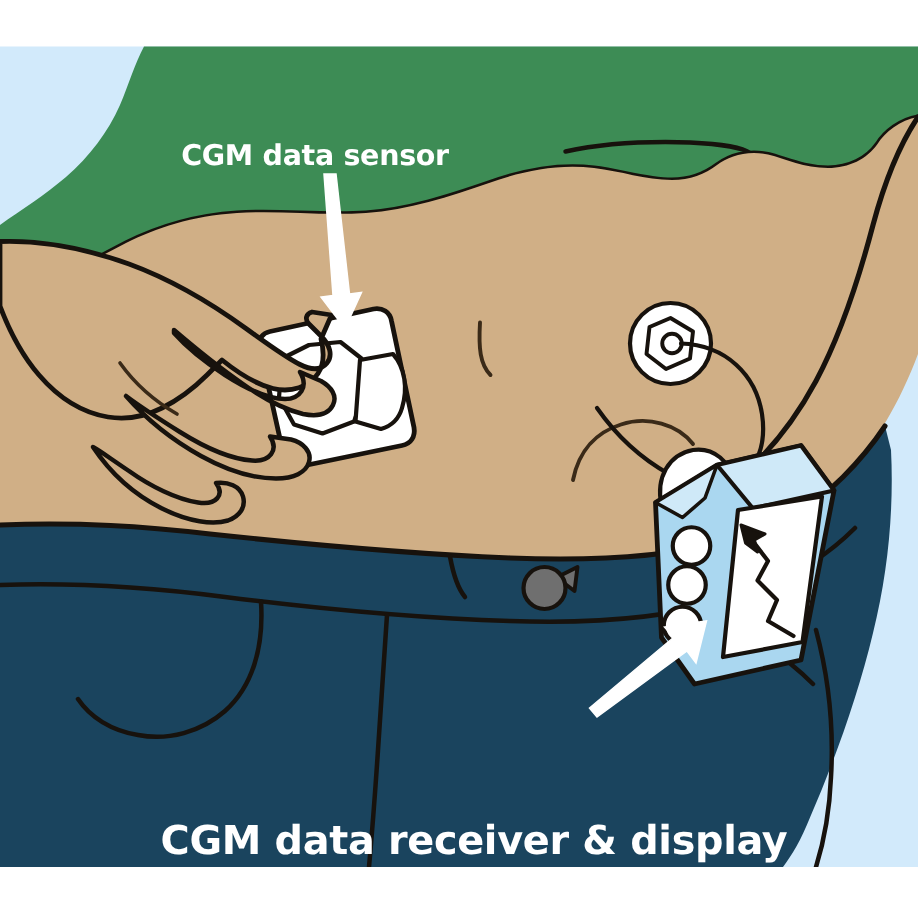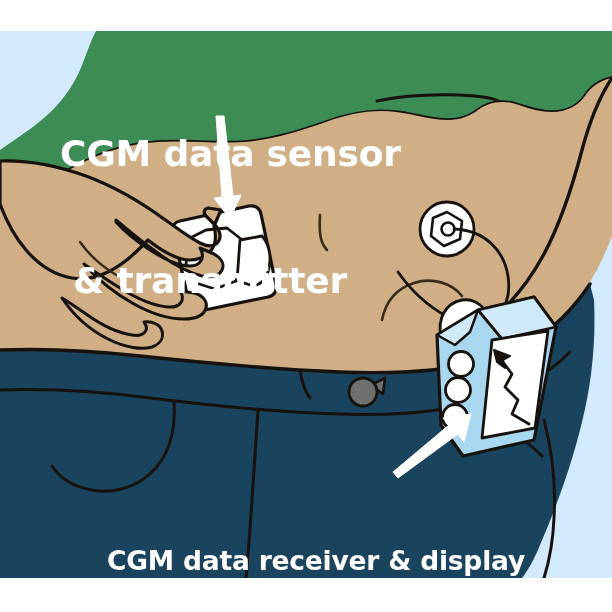--- a/index.html
+++ b/index.html
@@ -30,21 +30,21 @@
     font-weight: 700;
     letter-spacing: -0.2px;
     line-height: 1.18;
     text-align: center;
     white-space: pre;
   }
   #sensor-callout-label {
     left: 60px;
     top: 48px;
     width: 300px;
-    font-size: 36px;
+    font-size: 19px;
   }
   #receiver-callout-label {
     left: 100px;
     top: 482px;
     width: 432px;
     font-size: 26.5px;
   }
 </style>
 </head>
 <body>
@@ -288,21 +288,20 @@
 
     <g>
       <path fill="#ffffff" stroke="#ffffff" stroke-width="1" d="M 398,478 L 393,472 L 449,425 L 443,418 L 471,414 L 464,442 L 458,434 Z"></path>
     </g>
 
     <rect x="0" y="578" width="612" height="34" fill="#ffffff"></rect>
   </svg>
 
   <div class="callout-text" id="sensor-callout-label">
     <div>CGM data sensor</div>
-    <div>&amp; transmitter</div>
   </div>
 
   <div class="callout-text" id="receiver-callout-label">
     <div>CGM data receiver &amp; display</div>
     
   </div>
 
 </div>
 
 </body></html>

